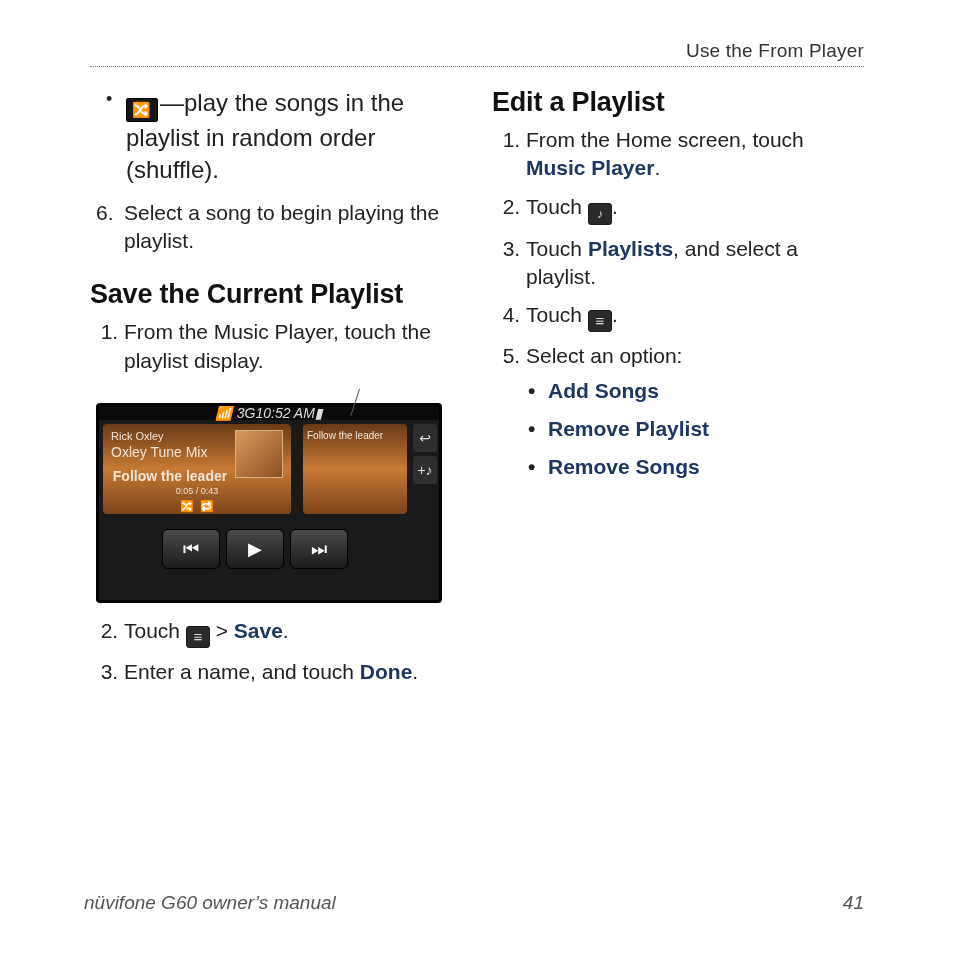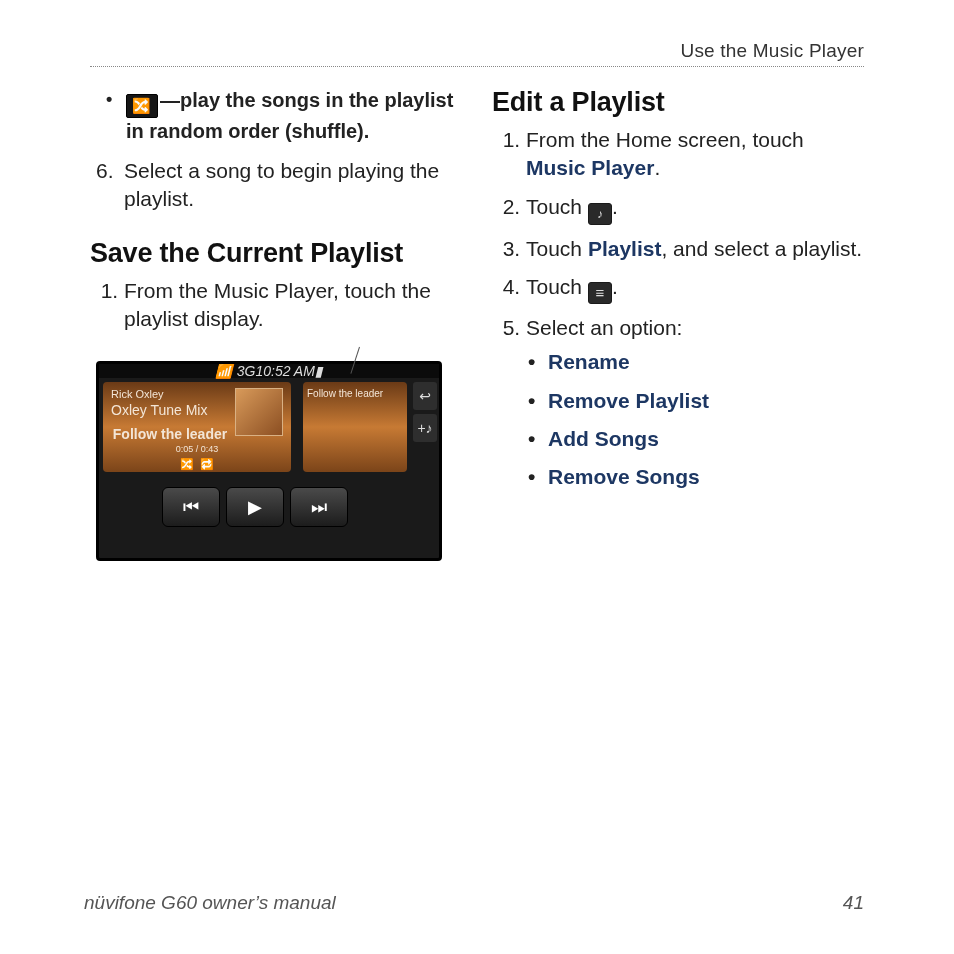--- a/index.html
+++ b/index.html
@@ -35,24 +35,23 @@
     flex: 1 1 0;
   }
   
   .icon-bullets {
     margin: 0 0 10px 0;
     padding: 0 0 0 36px;
     list-style: none;
   }
   .icon-bullets li {
     position: relative;
-    font-size: 20px;
+    font-size: 24px;
     line-height: 1.35;
     margin-bottom: 12px;
-    font-weight: bold;
   }
   .icon-bullets li::before {
     content: "•";
     position: absolute;
     left: -20px;
     top: 0;
     font-size: 18px;
   }
   .inline-icon {
     display: inline-block;
@@ -280,21 +279,21 @@
     font-style: italic;
     color: #555;
     font-size: 19px;
   }
   .footer .pg { font-style: italic; }
 </style>
 </head>
 <body>
 <div class="page">
 
-  <div class="running-head">Use the Music Player</div>
+  <div class="running-head">Use the From Player</div>
 
   <div class="columns">
 
     <div class="col">
       <ul class="icon-bullets">
         <li>
           <span class="inline-icon shuffle-icon"></span><span>—play the songs in the playlist in random order (shuffle).</span>
         </li>
       </ul>
 
@@ -342,45 +341,52 @@
               </div>
             </div>
             <div class="side-icons">
               <span>↩</span>
               <span>+♪</span>
             </div>
           </div>
         </div>
       </div>
 
+      <ol class="steps" start="2">
+        <li>
+          <span>Touch </span><span class="tiny-icon menu-icon"></span><span> &gt; </span><span class="bold-link">Save</span><span>.</span>
+        </li>
+        <li>
+          <span>Enter a name, and touch </span><span class="bold-link">Done</span><span>.</span>
+        </li>
+      </ol>
 
     </div>
 
     <div class="col">
       <h2 class="first">Edit a Playlist</h2>
 
       <ol class="steps">
         <li>
           <span>From the Home screen, touch </span><span class="bold-link">Music Player</span><span>.</span>
         </li>
         <li>
           <span>Touch </span><span class="tiny-icon note-icon"></span><span>.</span>
         </li>
         <li>
-          <span>Touch </span><span class="bold-link">Playlist</span><span>, and select a playlist.</span>
+          <span>Touch </span><span class="bold-link">Playlists</span><span>, and select a playlist.</span>
         </li>
         <li>
           <span>Touch </span><span class="tiny-icon menu-icon"></span><span>.</span>
         </li>
         <li>
           <span>Select an option:</span>
           <ul class="opts">
-            <li><span class="bold-link">Rename</span></li>
+            <li><span class="bold-link">Add Songs</span></li>
             <li><span class="bold-link">Remove Playlist</span></li>
-            <li><span class="bold-link">Add Songs</span></li>
             <li><span class="bold-link">Remove Songs</span></li>
           </ul>
         </li>
       </ol>
     </div>
   </div>
 
   <div class="footer">
     <span>nüvifone G60 owner’s manual</span>
     <span class="pg">41</span>

